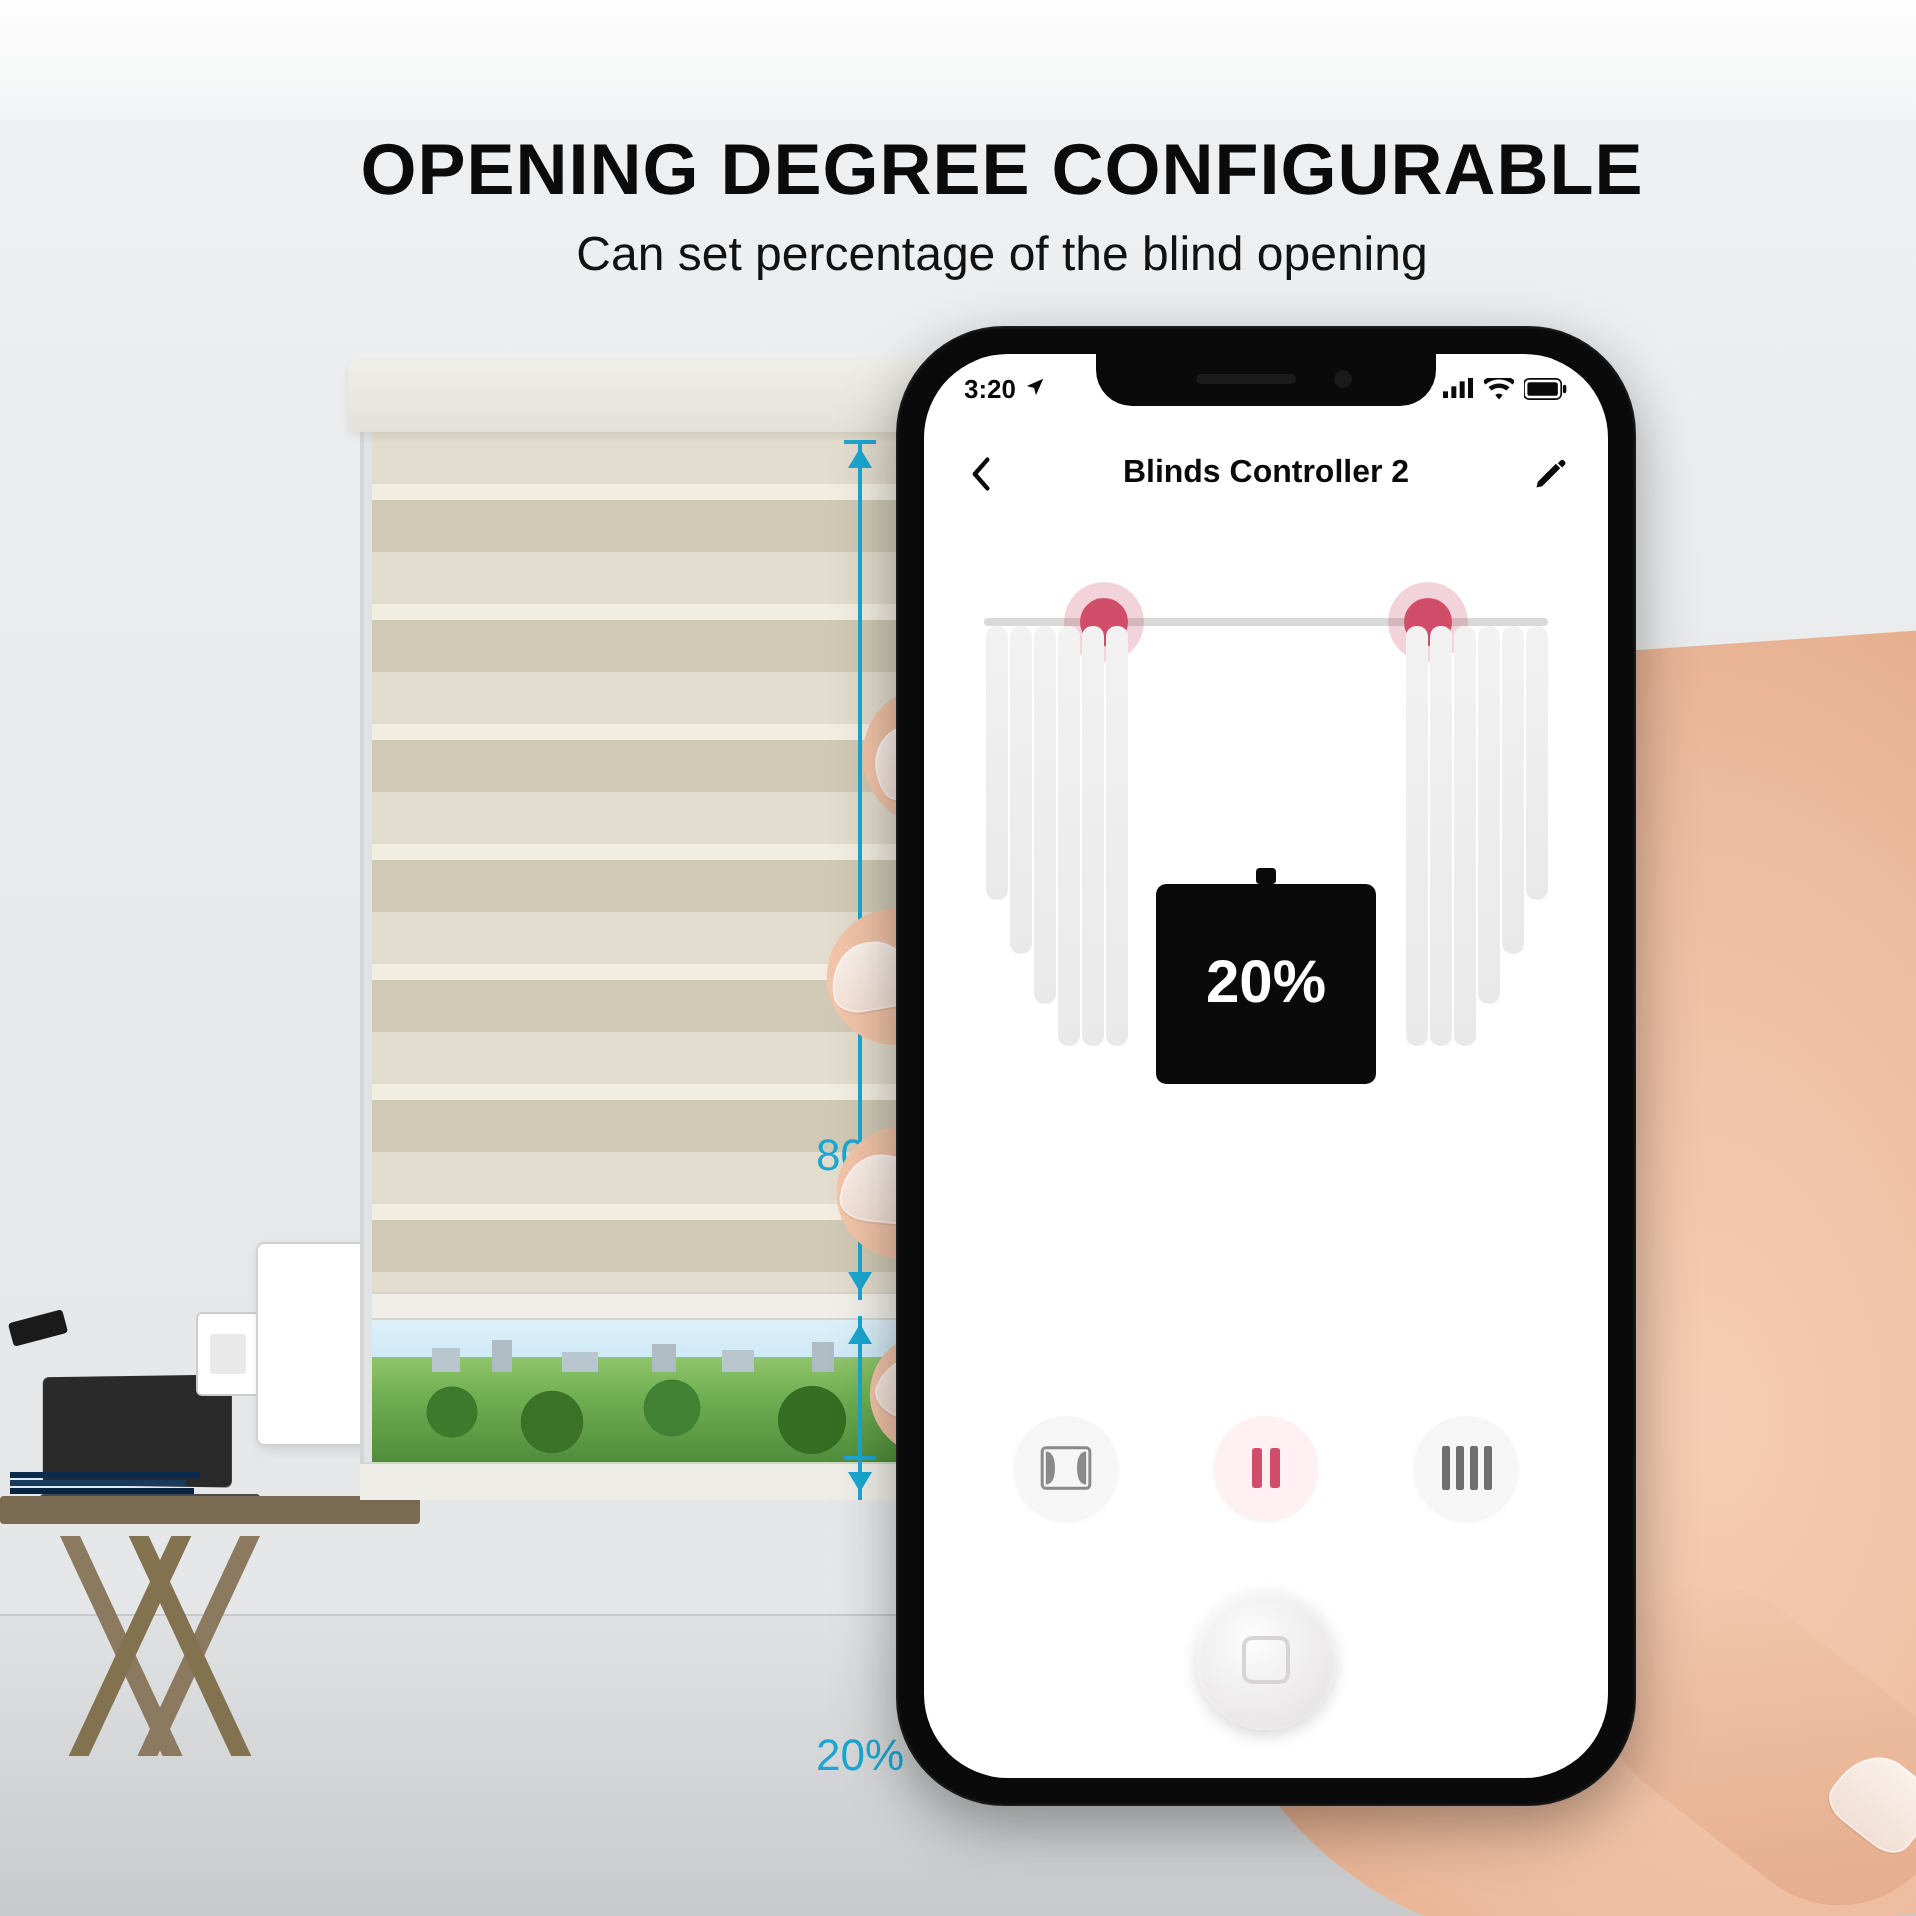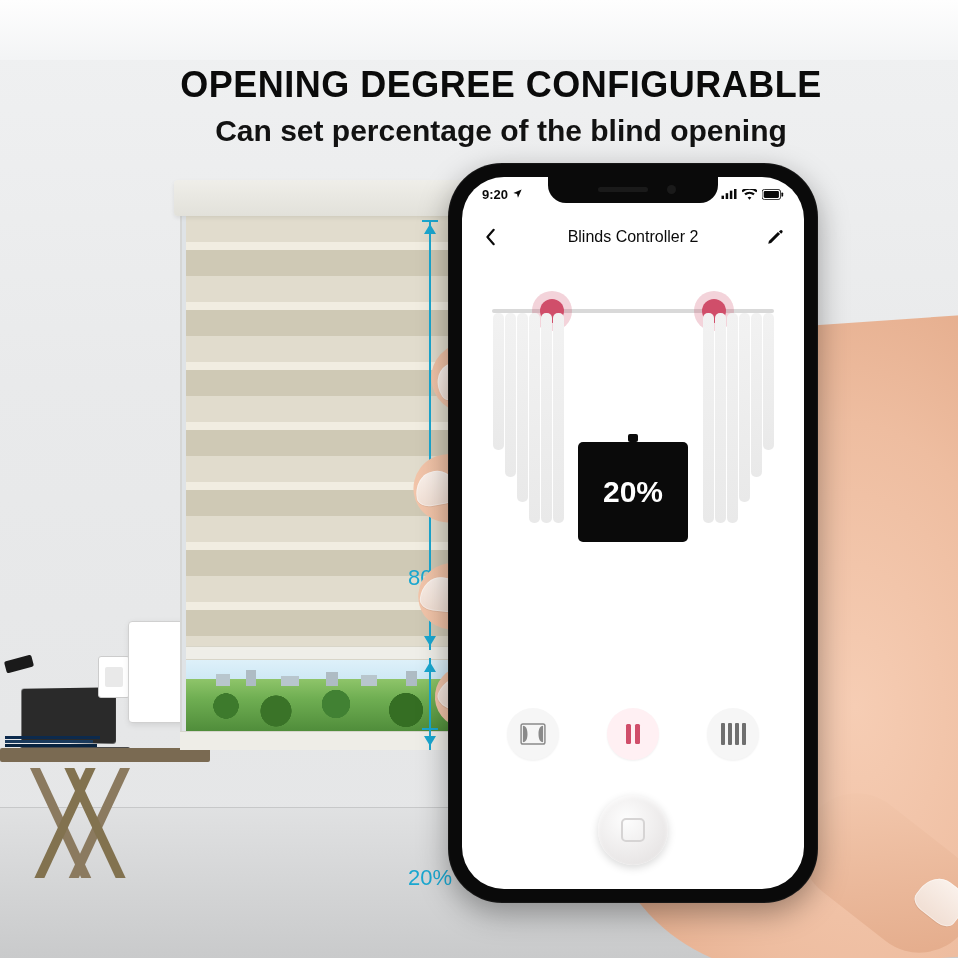--- a/index.html
+++ b/index.html
@@ -67,21 +67,21 @@
   .dim-arrow.up{border-bottom:10px solid #1aa7d0;}
   .dim-arrow.dn{border-top:10px solid #1aa7d0;}
   .dim-80 .up{top:4px;} .dim-80 .dn{bottom:4px;}
   .dim-20 .up{top:4px;} .dim-20 .dn{bottom:4px;}
   .dim-label{position:absolute;color:#1aa7d0;font-size:22px;font-weight:500;}
   .dim-label.l80{left:50%;top:385px;transform:translateX(-50%);}
   .dim-label.l20{left:50%;top:685px;transform:translateX(-50%);}
   
   .headline{position:absolute;left:0;right:0;top:64px;text-align:center;padding-left:44px;}
   .headline h1{margin:0;font-size:36px;font-weight:900;letter-spacing:.5px;color:#0b0b0b;font-family:Arial Black,Arial,sans-serif;}
-  .headline p{margin:8px 0 4px;font-size:30px;font-weight:700;color:#121212;}
+  .headline p{margin:8px 0 4px;font-size:24px;font-weight:400;color:#121212;}
   
   .hand{position:absolute;right:-40px;bottom:-10px;width:560px;height:720px;pointer-events:none;}
   .palm{position:absolute;right:0;bottom:0;width:420px;height:640px;background:radial-gradient(320px 520px at 65% 60%,#f6cdb4 0%,#eebda0 55%,#e2a887 100%);border-top-left-radius:260px 380px;border-bottom-left-radius:180px 220px;transform:rotate(-4deg);}
   .finger{position:absolute;background:linear-gradient(90deg,#f2c5aa,#e7b293);border-radius:60px;}
   .finger.f1{left:-10px;top:80px;width:140px;height:70px;transform:rotate(-25deg);}
   .finger.f2{left:-25px;top:200px;width:160px;height:68px;transform:rotate(-8deg);}
   .finger.f3{left:-20px;top:320px;width:155px;height:66px;transform:rotate(6deg);}
   .finger.f4{left:-5px;top:430px;width:140px;height:62px;transform:rotate(18deg);}
   .thumb{position:absolute;right:15px;bottom:40px;width:190px;height:110px;background:linear-gradient(135deg,#f4cab0,#e3aa89);border-radius:80px;transform:rotate(38deg);}
   .nail{position:absolute;width:42px;height:34px;background:linear-gradient(180deg,#faf1eb,#f1dfd4);border-radius:20px 20px 14px 14px/24px 24px 10px 10px;box-shadow:inset 0 0 0 1px rgba(255,255,255,.4),0 1px 0 rgba(0,0,0,.06);}
@@ -96,21 +96,21 @@
   .screen{position:absolute;left:14px;right:14px;top:14px;bottom:14px;background:#ffffff;border-radius:42px;overflow:hidden;}
   .notch{position:absolute;left:50%;top:0;transform:translateX(-50%);width:170px;height:26px;background:#0a0a0a;border-bottom-left-radius:18px;border-bottom-right-radius:18px;z-index:4;}
   .notch::before{content:"";position:absolute;left:50px;top:10px;width:50px;height:5px;background:#1a1a1a;border-radius:3px;}
   .notch::after{content:"";position:absolute;right:42px;top:8px;width:9px;height:9px;background:#1a1a1a;border-radius:50%;}
   .statusbar{position:absolute;left:0;right:0;top:0;height:34px;display:flex;align-items:center;justify-content:space-between;padding:0 20px;font-size:13px;font-weight:600;color:#0a0a0a;}
   .sb-left{display:flex;align-items:center;gap:4px;}
   .sb-right{display:flex;align-items:center;gap:5px;}
   .sb-right svg{display:block;}
   .appbar{position:absolute;left:0;right:0;top:40px;height:40px;display:flex;align-items:center;justify-content:space-between;padding:0 16px;}
   .appbar .back,.appbar .edit{width:26px;height:26px;display:flex;align-items:center;justify-content:center;color:#0a0a0a;}
-  .appbar .title{font-size:16px;font-weight:400;color:#0a0a0a;}
+  .appbar .title{font-size:16px;font-weight:700;color:#0a0a0a;}
   
   .curtain-area{position:absolute;left:20px;right:20px;top:110px;height:250px;}
   .rod{position:absolute;left:10px;right:10px;top:22px;height:4px;background:#d9d9d9;border-radius:2px;}
   .knob{position:absolute;top:12px;width:24px;height:24px;border-radius:50%;background:#d04e6a;box-shadow:0 0 0 8px rgba(208,78,106,.25);}
   .knob.kl{left:58px;} .knob.kr{right:58px;}
   .curtain{position:absolute;top:26px;height:210px;display:flex;}
   .curtain.left{left:10px;width:75px;justify-content:flex-start;}
   .curtain.right{right:10px;width:75px;justify-content:flex-end;}
   .pleat{width:11px;height:100%;margin:0 0.5px;border-radius:5px;background:linear-gradient(180deg,#f2f2f2,#e9e9e9);}
   .curtain.left .pleat:nth-child(1){height:65%;}
@@ -216,21 +216,21 @@
       </div>
   </div>
 
   <div class="phone">
     <div class="frame"></div>
     <div class="screen">
       <div class="notch"></div>
 
       <div class="statusbar">
         <div class="sb-left">
-          <span>9:20</span>
+          <span>3:20</span>
           <span>
             <svg width="11" height="11" viewBox="0 0 24 24">
                 <path fill="#0a0a0a" d="M3 11l18-8-8 18-2-8-8-2z"></path>
               </svg>
           </span>
         </div>
         <div class="sb-right">
           <span>
             <svg width="16" height="10" viewBox="0 0 18 12">
                 <rect x="0" y="8" width="3" height="4" fill="#0a0a0a"></rect>

